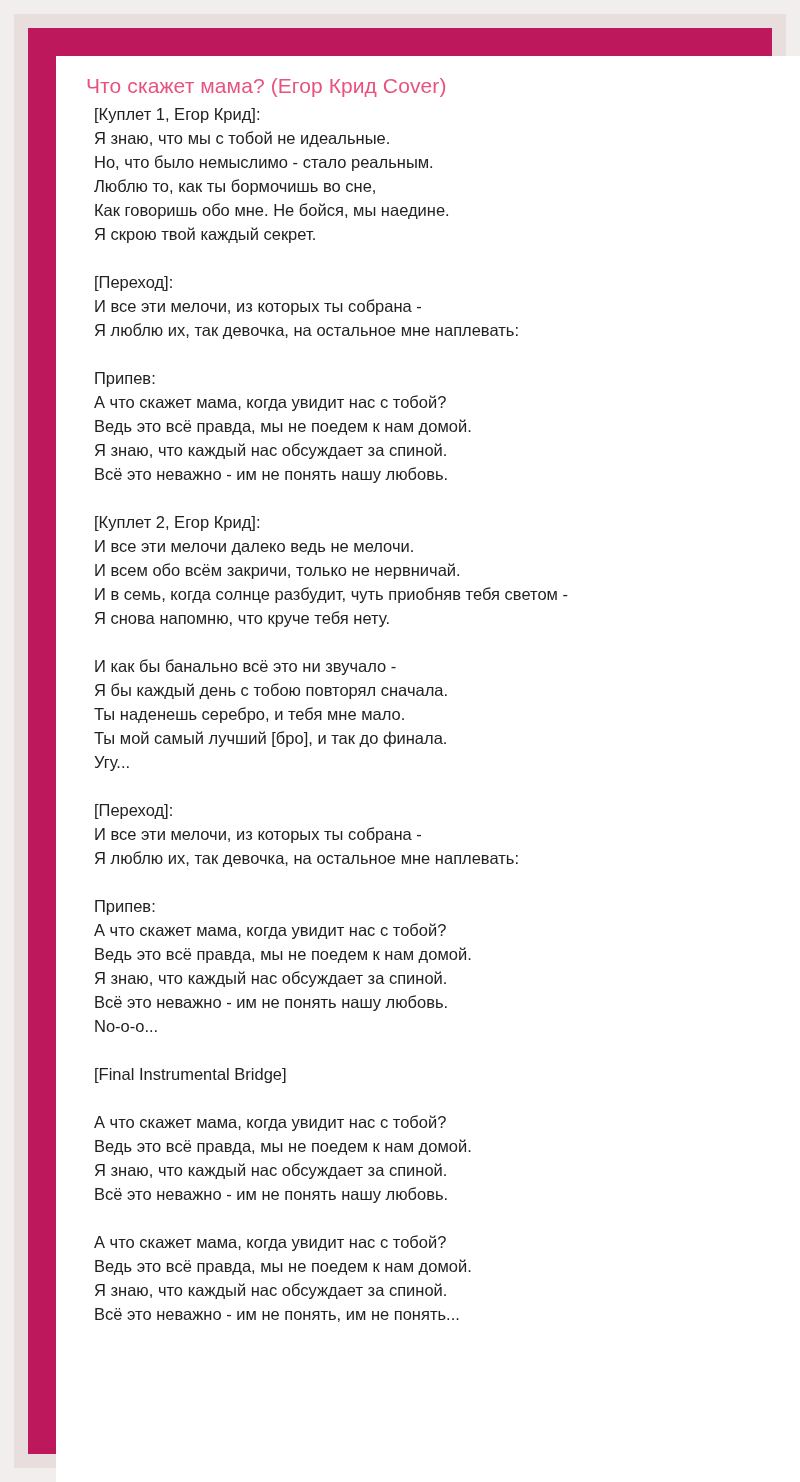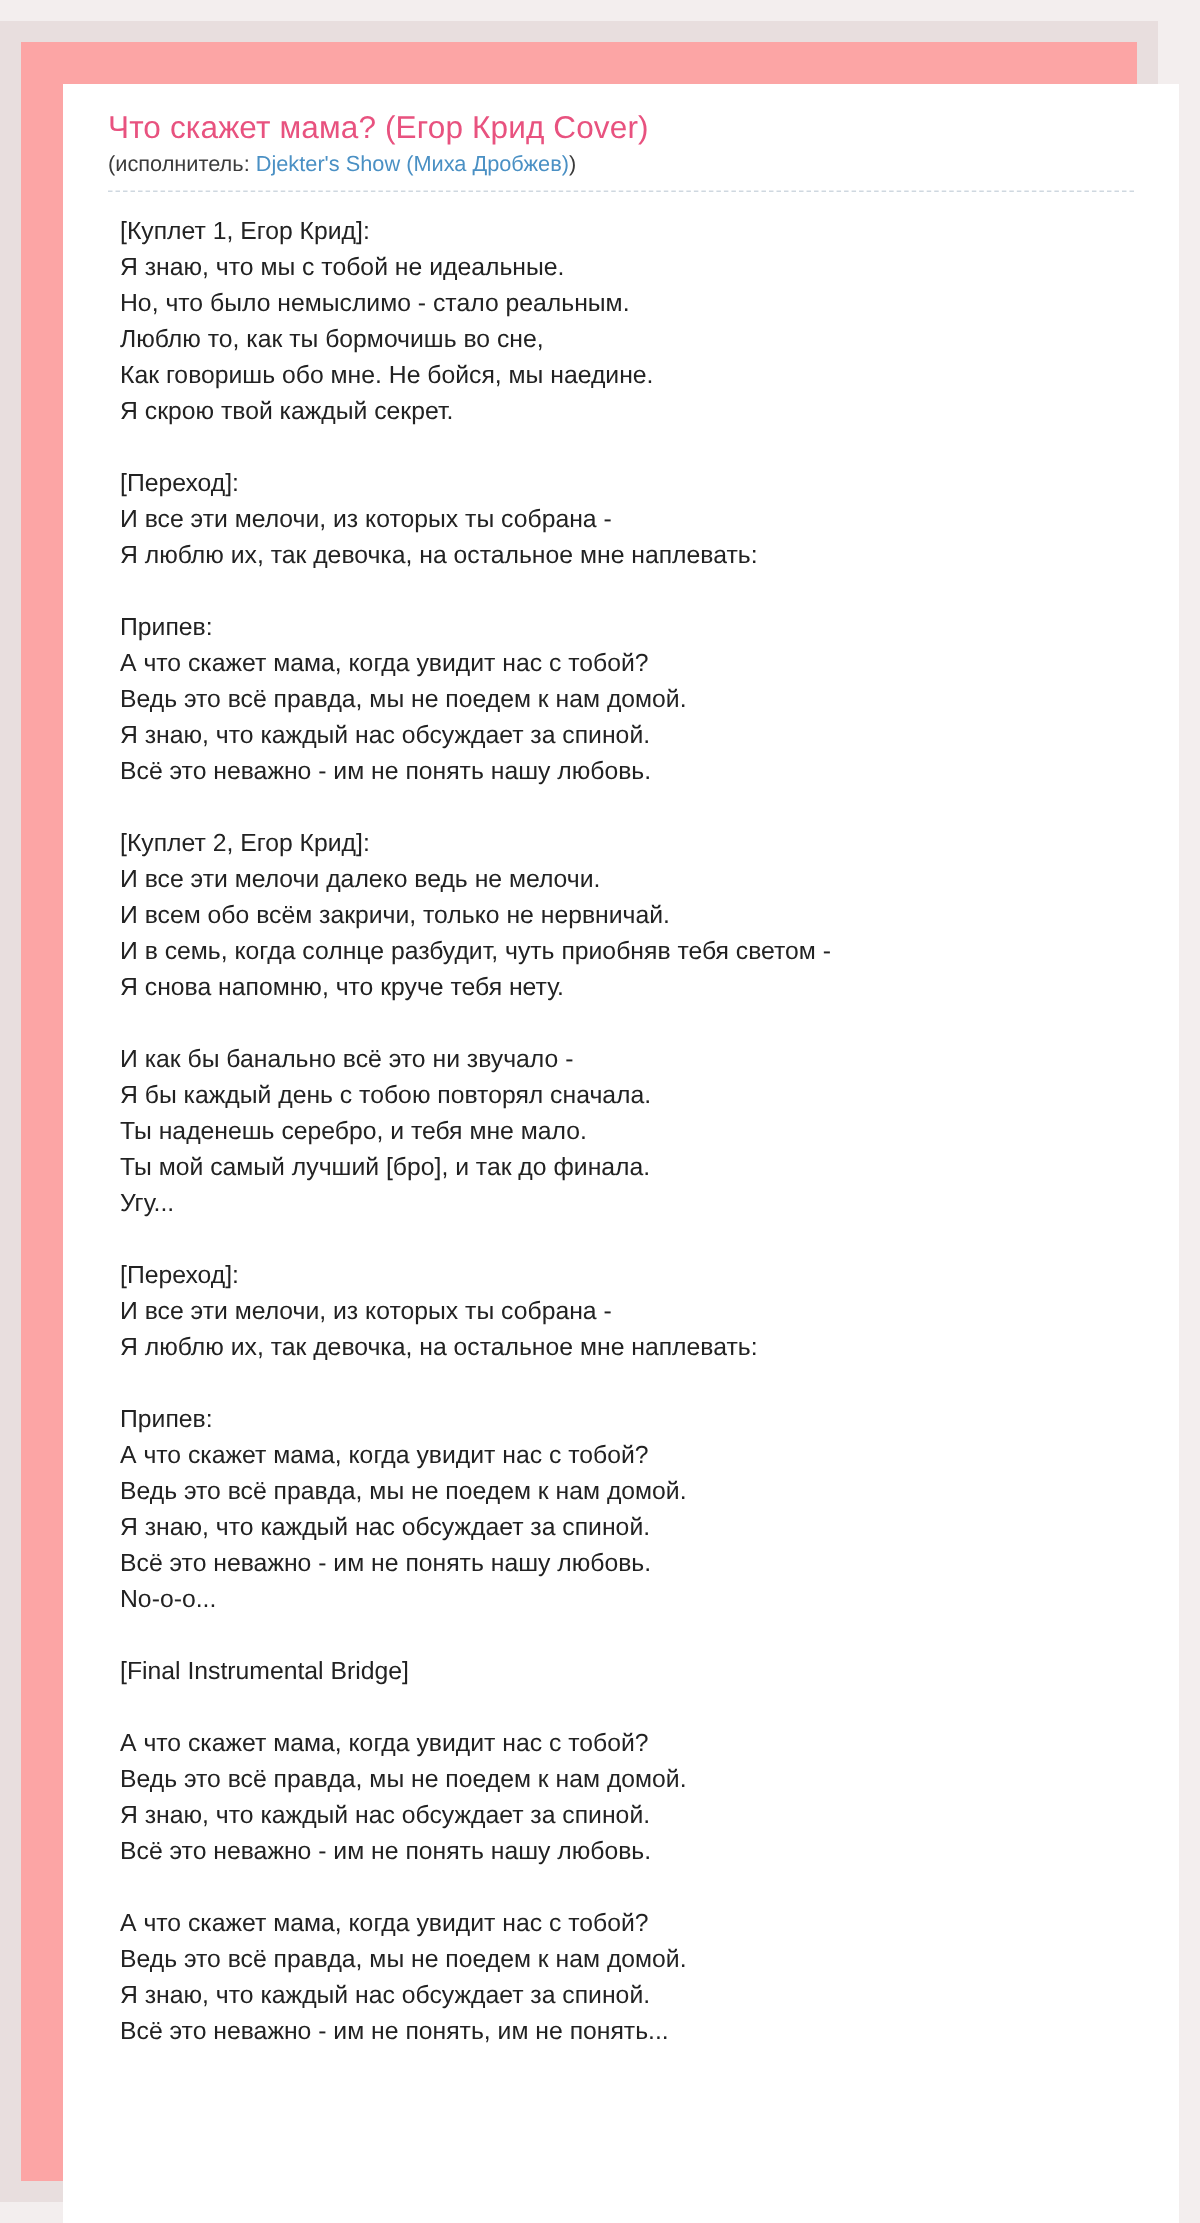--- a/index.html
+++ b/index.html
@@ -11,25 +11,25 @@
     width: 800px;
     height: 1482px;
     background: #f3eeee;
     font-family: "Liberation Sans", sans-serif;
     overflow: hidden;
   }
 
   
   .page-frame {
     position: absolute;
-    left: 0;
+    left: 14px;
     top: 14px;
     width: 772px;
     height: 1454px;
-    background: #fca5a5;
+    background: #be185d;
     box-sizing: border-box;
     border-left: 14px solid #e8dede;
     border-right: 14px solid #e8dede;
     border-top: 14px solid #e8dede;
     border-bottom: 14px solid #e8dede;
   }
   .page-inner {
     position: absolute;
     left: 28px;
     top: 28px;
@@ -73,23 +73,20 @@
   
 </style>
 </head>
 <body>
 
 <div class="page-frame">
   <div class="page-inner">
 
     <h1 class="song-title">Что скажет мама? (Егор Крид Cover)</h1>
 
-    <div class="artist-line">
-      <span>(исполнитель: </span><a class="artist-link" href="#">Djekter's Show (Миха Дробжев)</a><span>)</span>
-    </div>
 
     <div class="lyrics">[Куплет 1, Егор Крид]:
 Я знаю, что мы с тобой не идеальные.
 Но, что было немыслимо - стало реальным.
 Люблю то, как ты бормочишь во сне,
 Как говоришь обо мне. Не бойся, мы наедине.
 Я скрою твой каждый секрет.
 
 [Переход]:
 И все эти мелочи, из которых ты собрана -

